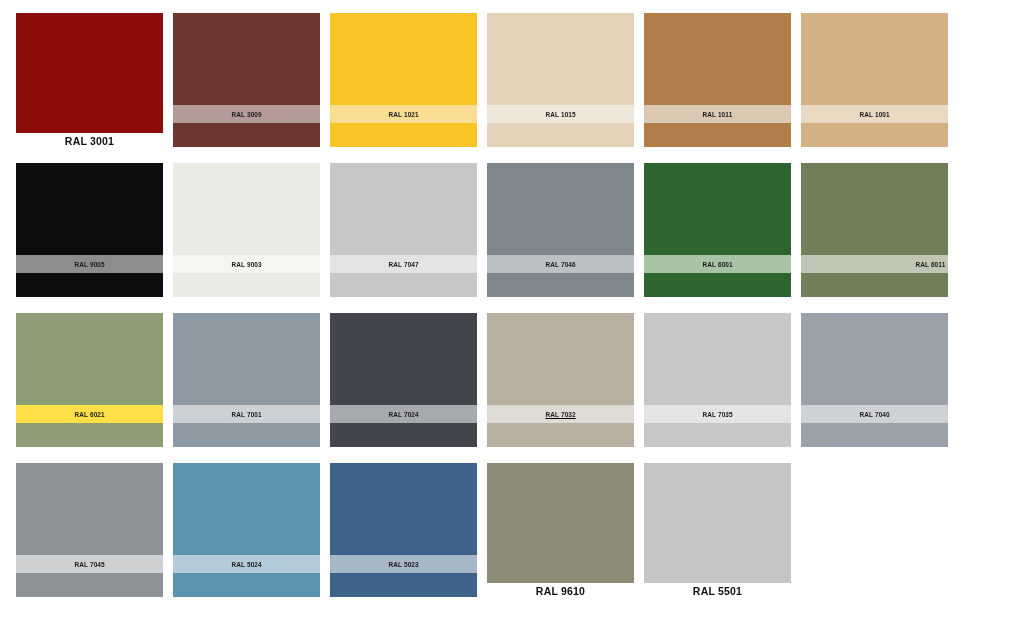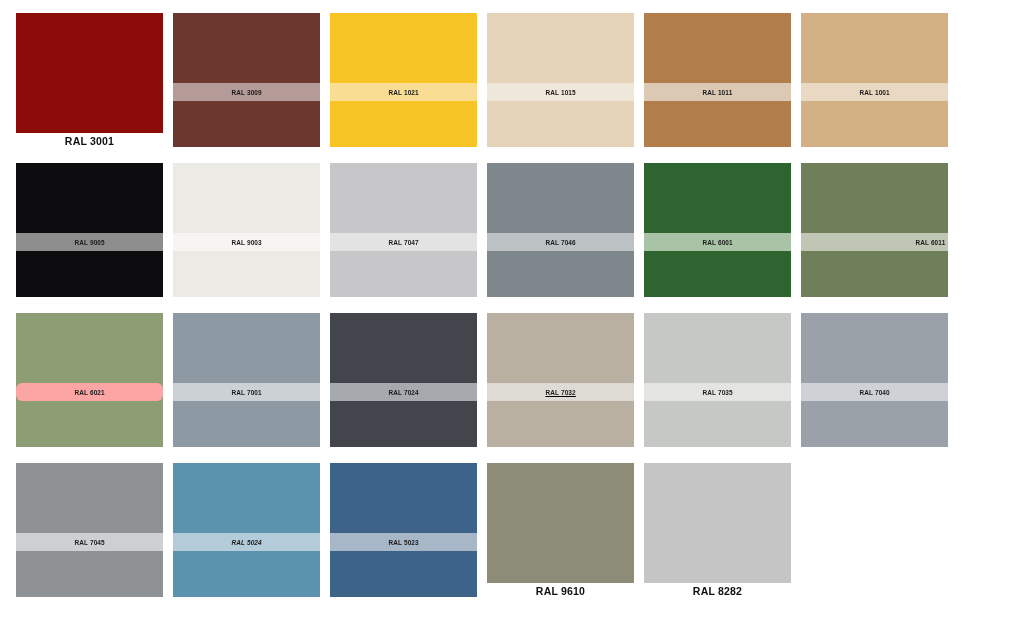--- a/index.html
+++ b/index.html
@@ -46,21 +46,21 @@
     left: 0;
     top: 0;
     width: 147px;
     height: 134px;
   }
 
   
   .swatch-band {
     position: absolute;
     left: 0;
-    bottom: 28px;
+    bottom: 6px;
     width: 147px;
     height: 18px;
     display: flex;
     align-items: center;
     justify-content: center;
   }
 
   .band-label {
     font-family: "Liberation Sans", "DejaVu Sans", sans-serif;
     font-size: 7.5px;
@@ -160,21 +160,21 @@
         </div>
       </div>
       <div class="swatch-cell">
         <div class="swatch-color" style="background: rgb(111, 127, 89);"></div>
         <div class="swatch-band" style="background: rgb(192, 198, 180); justify-content: flex-end;">
           <span class="band-label">RAL 6011</span>
         </div>
       </div>
       <div class="swatch-cell">
         <div class="swatch-color" style="background: rgb(141, 158, 116);"></div>
-        <div class="swatch-band" style="background: #fca5a5; border-radius: 6px;">
+        <div class="swatch-band" style="background: #fde047;">
           <span class="band-label">RAL 6021</span>
         </div>
       </div>
       <div class="swatch-cell">
         <div class="swatch-color" style="background: rgb(141, 154, 163);"></div>
         <div class="swatch-band" style="background: rgb(204, 209, 213);">
           <span class="band-label">RAL 7001</span>
         </div>
       </div>
       <div class="swatch-cell">
@@ -202,32 +202,32 @@
         </div>
       </div>
       <div class="swatch-cell">
         <div class="swatch-color" style="background: rgb(143, 146, 149);"></div>
         <div class="swatch-band" style="background: rgb(205, 207, 208); justify-content: center;">
           <span class="band-label">RAL 7045</span>
         </div>
       </div>
       <div class="swatch-cell">
         <div class="swatch-color" style="background: rgb(91, 146, 173);"></div>
-        <div class="swatch-band" style="background: rgb(180, 203, 217); font-style: italic;">
+        <div class="swatch-band" style="background: rgb(180, 203, 217);">
           <span class="band-label">RAL 5024</span>
         </div>
       </div>
       <div class="swatch-cell">
         <div class="swatch-color" style="background: rgb(61, 99, 136);"></div>
         <div class="swatch-band" style="background: rgb(167, 183, 199);">
           <span class="band-label">RAL 5023</span>
         </div>
       </div>
       <div class="swatch-cell plain">
         <div class="swatch-color" style="background: rgb(141, 140, 119);"></div>
         <div class="plain-caption">RAL 9610</div>
       </div>
       <div class="swatch-cell plain">
         <div class="swatch-color" style="background: rgb(196, 197, 196);"></div>
-        <div class="plain-caption">RAL 8282</div>
+        <div class="plain-caption">RAL 5501</div>
       </div>
     </div>
 </div>
 
 </body></html>

